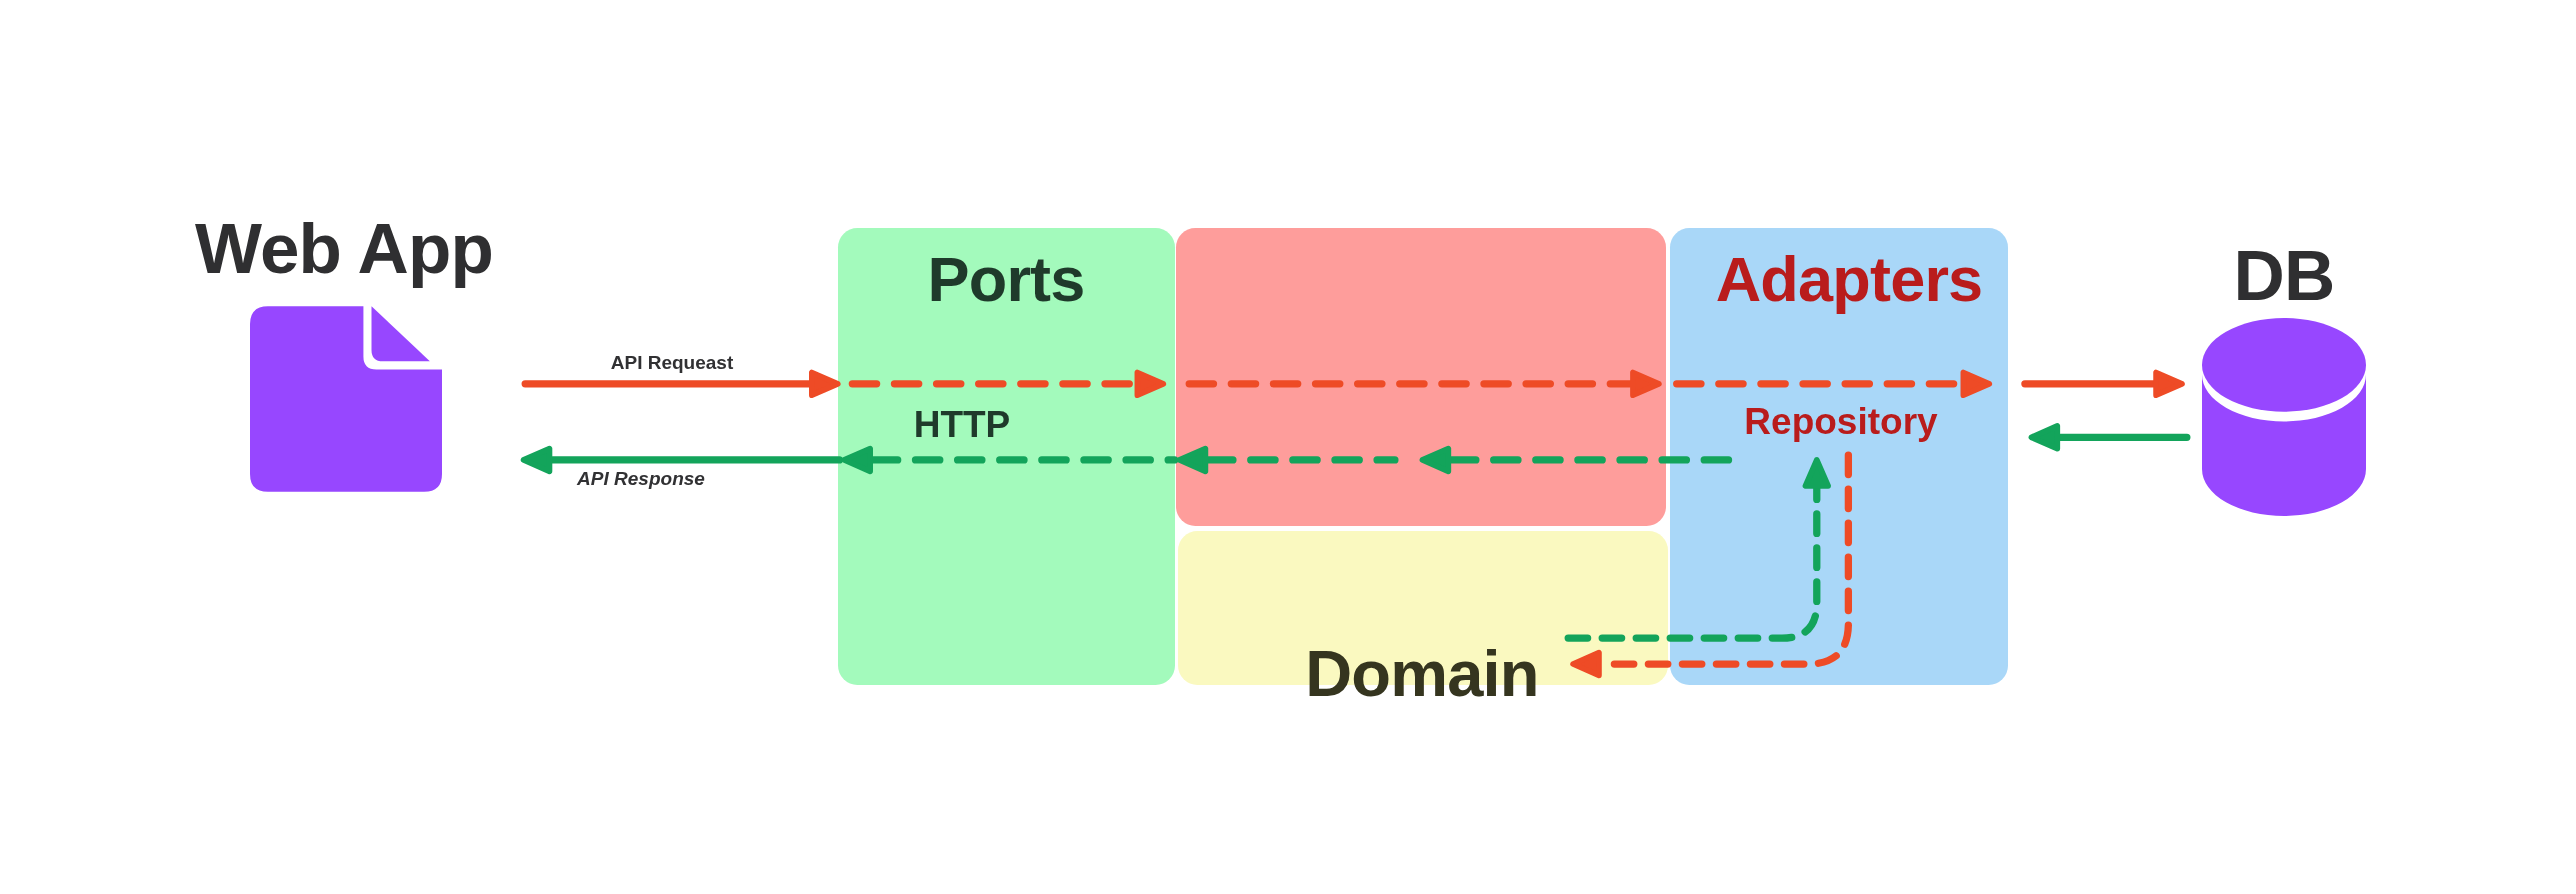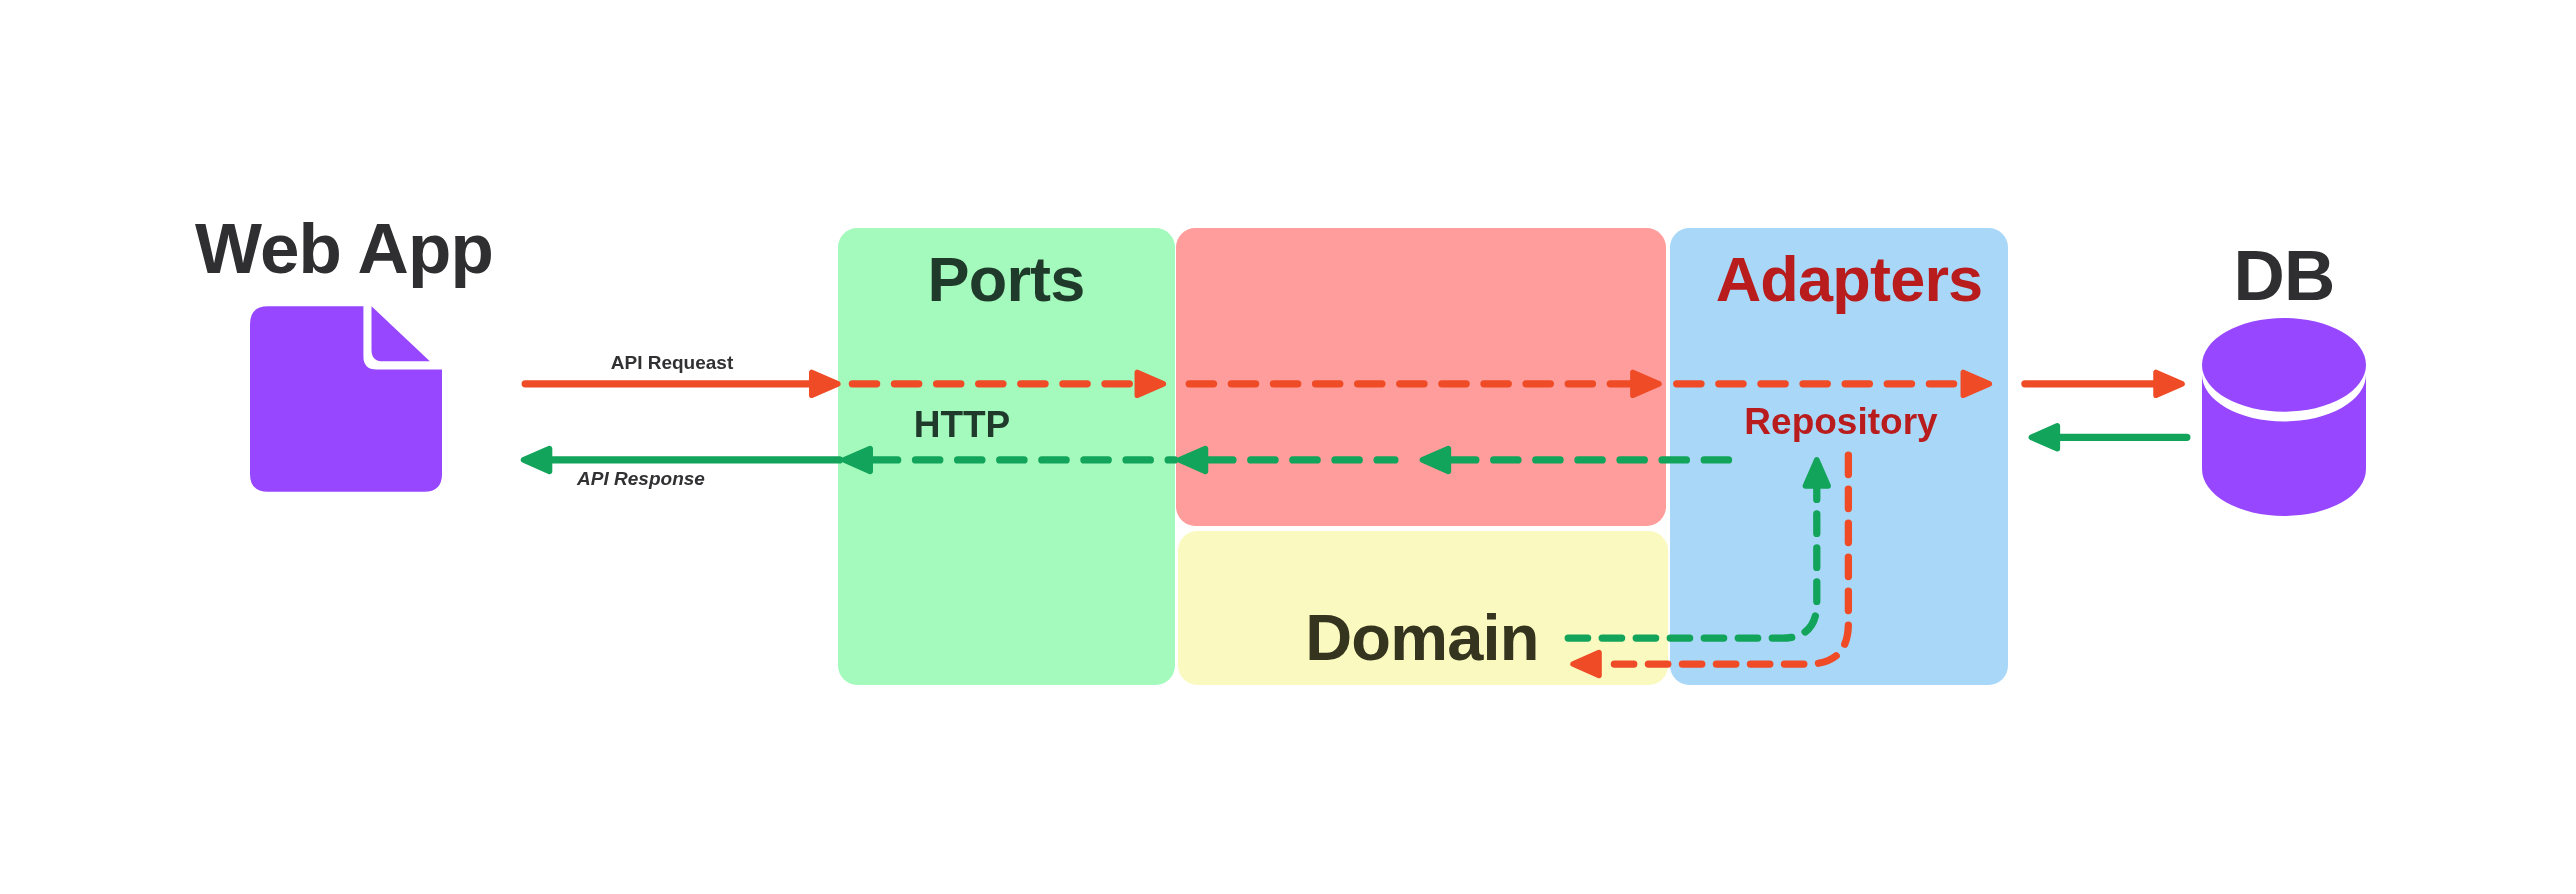--- a/index.html
+++ b/index.html
@@ -19,21 +19,21 @@
   .lbl {
     position:absolute;
     transform:translate(-50%,-50%);
     white-space:nowrap;
     font-weight:bold;
     letter-spacing:-0.8px;
     line-height:1;
   }
   .t-node   { font-size:71px; color:#2F2F31; }
   .t-layer  { font-size:63px; }
-  .t-domain { font-size:65px; color:#35351F; }
+  .t-domain { font-size:65px; color:#35351F;margin-top:36px; }
   .t-mid    { font-size:37px; letter-spacing:0; }
   .t-small  { font-size:19px; letter-spacing:0; color:#313133; }
   .c-ports    { color:#1F3A2B; }
   .c-app      { color:#40282A; }
   .c-adapters { color:#b91c1c;margin-left:12px; }
 
   .icon-abs { position:absolute; }
   svg.overlay { position:absolute; left:0; top:0; pointer-events:none; }
 </style>
 </head>

